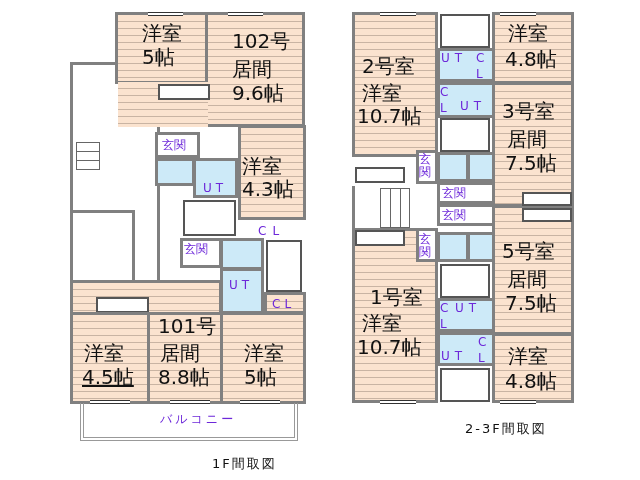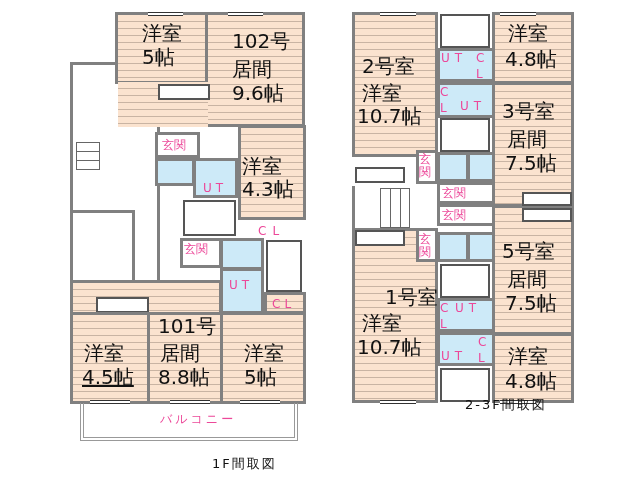--- a/index.html
+++ b/index.html
@@ -7,21 +7,21 @@
          font-family: "DejaVu Sans", sans-serif; }
   .abs { position: absolute; }
   .wood {
     background-color: #fbe3cf;
     background-image: repeating-linear-gradient(to bottom, #fbe3cf 0px, #fbe3cf 6px, #c9b4a3 6px, #c9b4a3 7px);
   }
   .wet { background: #cdeaf8; }
   .plain { background: #ffffff; }
   .wall { border: 3px solid #808080; }
   .lbl { position: absolute; color: #111; font-size: 20px; line-height: 22px; white-space: nowrap; }
-  .sm { position: absolute; font-size: 12px; color: #ec4899; line-height: 13px; white-space: nowrap; }
+  .sm { position: absolute; font-size: 12px; color: #6d28d9; line-height: 13px; white-space: nowrap; }
   .fx { position: absolute; border: 2px solid #555; background: #fff; }
   .cap { position: absolute; font-size: 13px; color: #111; letter-spacing: 2px; white-space: nowrap; }
   .win { position: absolute; height: 4px; background: #fff; border-top: 1px solid #333; border-bottom: 1px solid #333; }
   .stair { position: absolute; background: #fff; border: 1px solid #666;
     background-image: repeating-linear-gradient(to right, #fff 0 9px, #666 9px 10px); }
 </style>
 </head>
 <body>
 
 <div>
@@ -149,21 +149,21 @@
   <span class="lbl" style="left:502px;top:240px;">5号室</span>
   <span class="lbl" style="left:507px;top:268px;">居間</span>
   <span class="lbl" style="left:505px;top:292px;">7.5帖</span>
   <span class="sm" style="left:455px;top:302px;letter-spacing:5px;">UT</span>
   <span class="sm" style="left:478px;top:336px;">C</span>
   <span class="sm" style="left:478px;top:352px;">L</span>
   <span class="lbl" style="left:508px;top:345px;">洋室</span>
   <span class="lbl" style="left:505px;top:370px;">4.8帖</span>
 
   <span class="sm" style="left:419px;top:233px;width:14px;white-space:normal;">玄関</span>
-  <span class="lbl" style="left:385px;top:286px;">1号室</span>
+  <span class="lbl" style="left:370px;top:286px;">1号室</span>
   <span class="lbl" style="left:362px;top:312px;">洋室</span>
   <span class="lbl" style="left:357px;top:336px;">10.7帖</span>
   <span class="sm" style="left:441px;top:350px;letter-spacing:5px;">UT</span>
   <span class="sm" style="left:440px;top:302px;">C</span>
   <span class="sm" style="left:440px;top:318px;">L</span>
 
-  <span class="cap" style="left:465px;top:396px;">2-3F間取図</span>
+  <span class="cap" style="left:465px;top:420px;">2-3F間取図</span>
 </div>
 
 </body></html>

